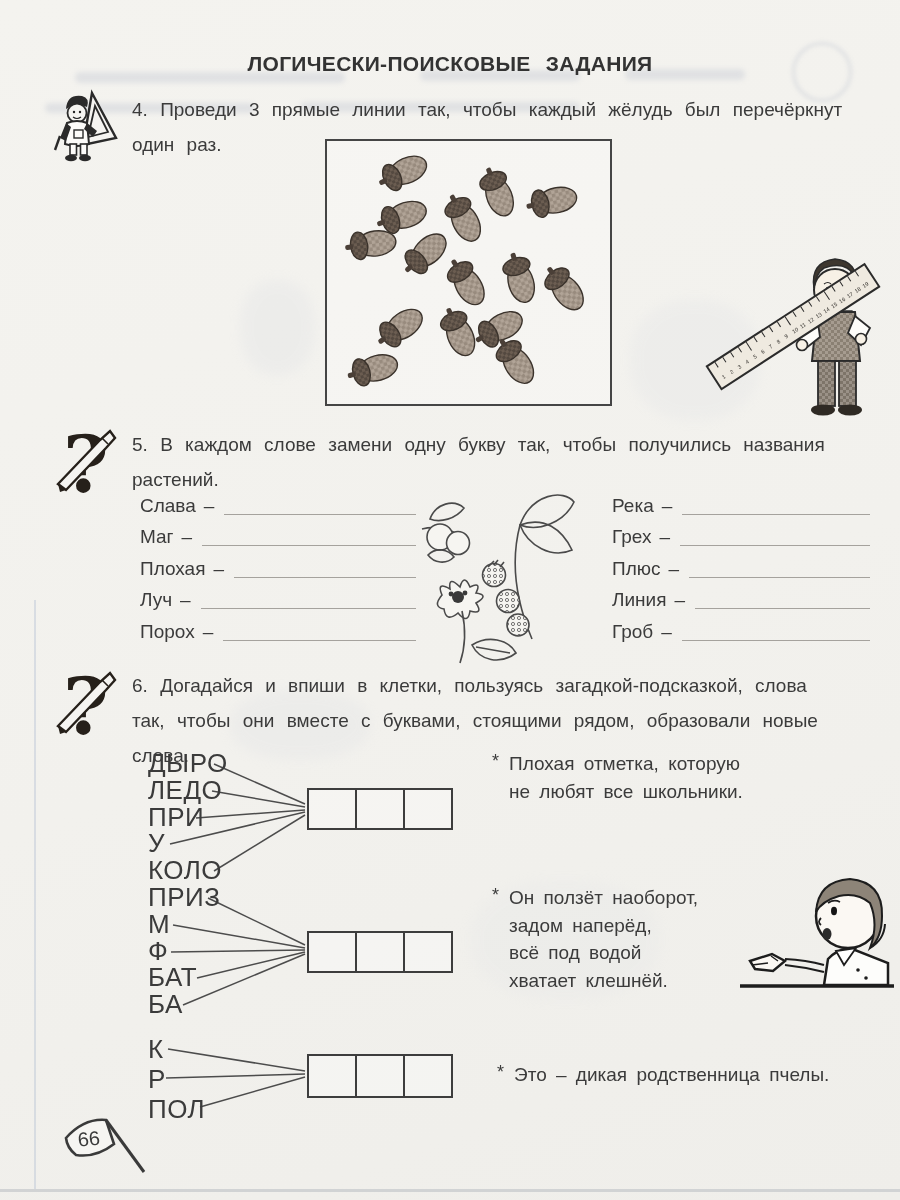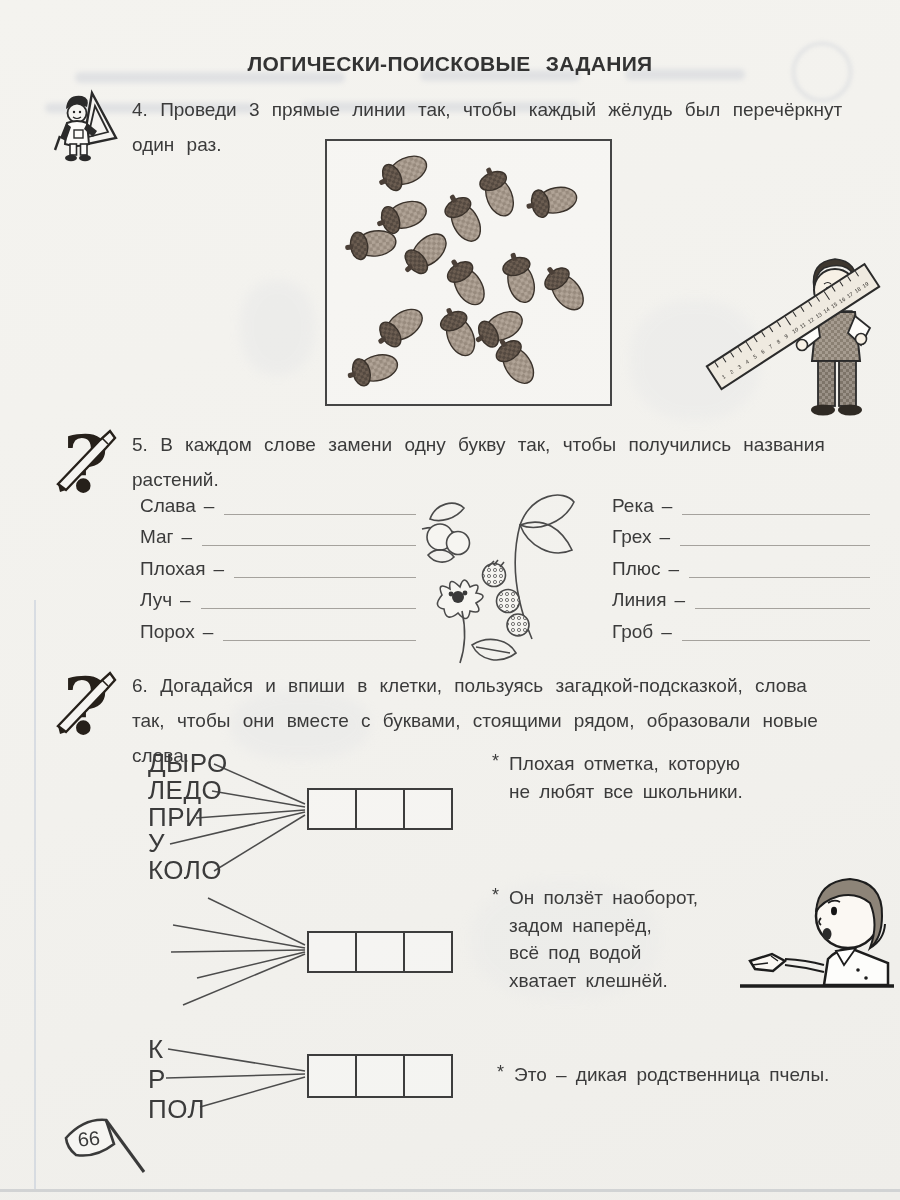--- a/index.html
+++ b/index.html
@@ -422,20 +422,27 @@
   <div class="group" id="g2">
     <svg class="lines" width="160" height="140">
       <g stroke="#4c4c4c" stroke-width="1.5">
         <line x1="60" y1="14" x2="157" y2="61"></line>
           <line x1="25" y1="41" x2="157" y2="64"></line>
         <line x1="23" y1="68" x2="157" y2="66"></line>
           <line x1="49" y1="94" x2="157" y2="68"></line>
         <line x1="35" y1="121" x2="157" y2="70"></line>
       </g>
     </svg>
+    <div class="options">
+      <div class="opt">ПРИЗ</div>
+      <div class="opt">М</div>
+      <div class="opt">Ф</div>
+      <div class="opt">БАТ</div>
+      <div class="opt">БА</div>
+    </div>
     <div class="cellbox">
       <div class="cell"></div>
       <div class="cell"></div>
       <div class="cell"></div>
     </div>
     <div class="hint">
       <span class="hint-marker">*</span>
       <span class="hint-text">Он ползёт наоборот,
 задом наперёд,
 всё под водой

